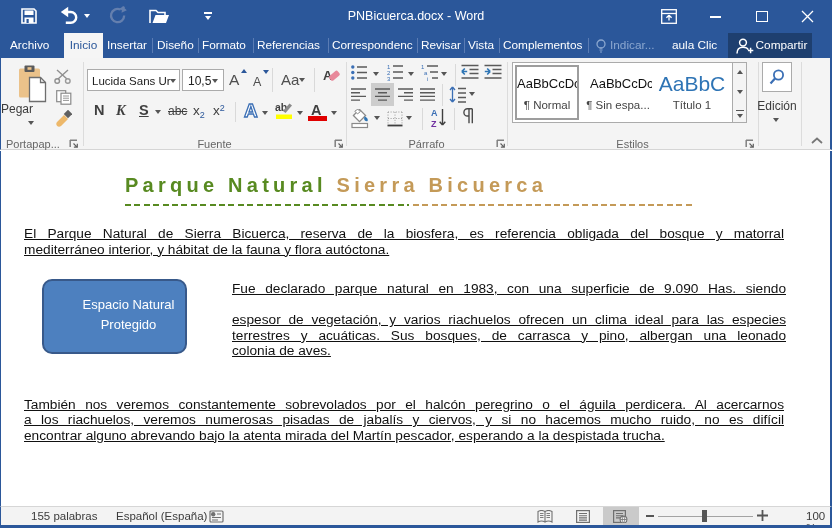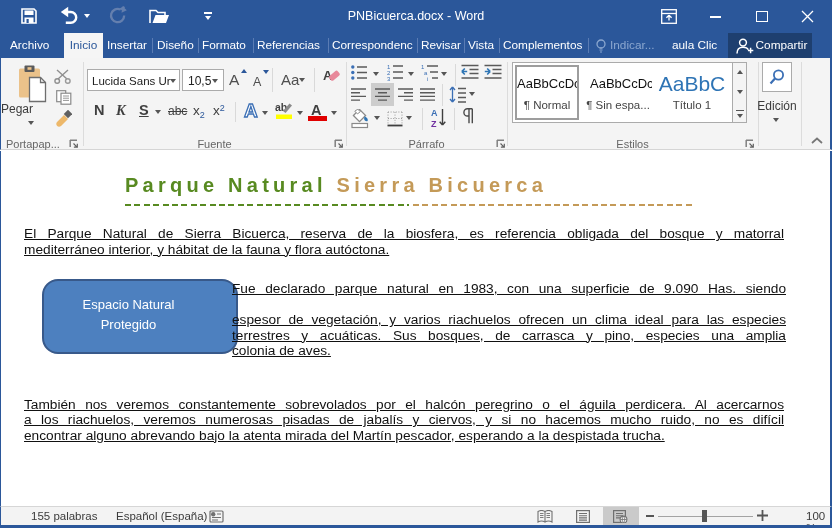--- a/index.html
+++ b/index.html
@@ -333,28 +333,28 @@
 
     <div class="abs" id="doctitle" style="left:124px;top:23.5px;font-size:20px;font-weight:bold;letter-spacing:4.25px;white-space:nowrap;line-height:1">
       <span id="tgreen" style="color:#588a21">Parque Natural</span><span id="ttan" style="color:#c49a58"> Sierra Bicuerca</span>
     </div>
     <div class="abs" style="left:124px;top:52.5px;width:284px;height:2.4px;background:repeating-linear-gradient(90deg,#588a21 0,#588a21 6px,transparent 6px,transparent 9.4px)"></div>
     <div class="abs" style="left:412px;top:52.5px;width:279px;height:2.4px;background:repeating-linear-gradient(90deg,#c49a58 0,#c49a58 6px,transparent 6px,transparent 9.4px)"></div>
 
     <div class="dline just" style="top:75px">El Parque Natural de Sierra Bicuerca, reserva de la biosfera, es referencia obligada del bosque y matorral</div>
     <div class="dline" style="top:90.5px">mediterráneo interior, y hábitat de la fauna y flora autóctona.</div>
 
-    <div class="abs" style="left:41px;top:128px;width:196px;height:75px;background:#4d80bf;border:2.5px solid #38598a;border-radius:16px">
+    <div class="abs" style="left:41px;top:128px;width:145px;height:75px;background:#4d80bf;border:2.5px solid #38598a;border-radius:10px">
       <div class="abs" style="left:0;top:16px;width:169px;text-align:center;font-size:13px;color:#fff">Espacio Natural</div>
       <div class="abs" style="left:0;top:35.5px;width:169px;text-align:center;font-size:13px;color:#fff">Protegido</div>
     </div>
 
     <div class="dline just" style="left:231px;width:554px;top:130px">Fue declarado parque natural en 1983, con una superficie de 9.090 Has. siendo</div>
     <div class="dline just" style="left:231px;width:554px;top:161px">espesor de vegetación, y varios riachuelos ofrecen un clima ideal para las especies</div>
-    <div class="dline just" style="left:231px;width:554px;top:176.5px">terrestres y acuáticas. Sus bosques, de carrasca y pino, especies una amplia</div>
+    <div class="dline just" style="left:231px;width:554px;top:176.5px">terrestres y acuáticas. Sus bosques, de carrasca y pino, albergan una leonado</div>
     <div class="dline" style="left:231px;width:554px;top:192px">colonia de aves.</div>
 
     <div class="dline just" style="top:245.5px">También nos veremos constantemente sobrevolados por el halcón peregrino o el águila perdicera. Al acercarnos</div>
     <div class="dline just" style="top:261px">a los riachuelos, veremos numerosas pisadas de jabalís y ciervos, y si no hacemos mucho ruido, no es difícil</div>
     <div class="dline" style="top:276.5px">encontrar alguno abrevando bajo la atenta mirada del Martín pescador, esperando a la despistada trucha.</div>
   </div>
   <div class="abs" id="statusbar">
     <div class="sbtext" style="left:8px">155 palabras</div>
     <div class="sbtext" style="left:93px">Español (España)</div>
 

